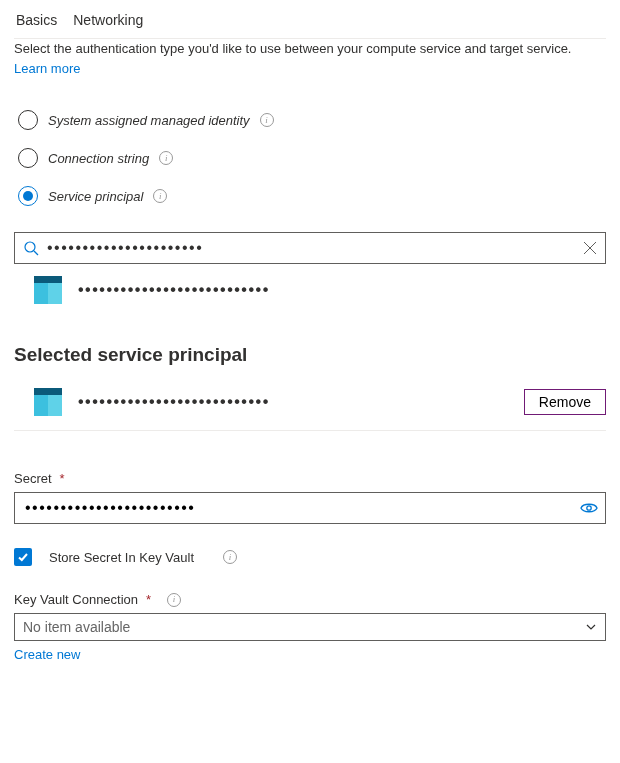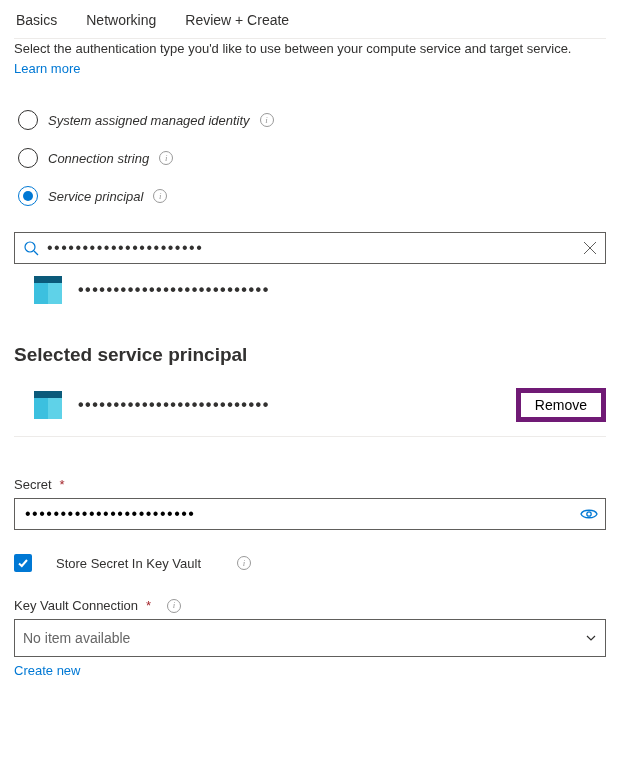--- a/index.html
+++ b/index.html
@@ -6,21 +6,21 @@
   body {
     font-family: "Segoe UI", -apple-system, Arial, sans-serif;
     font-size: 13px;
     color: #323130;
     background: #ffffff;
     width: 620px;
     padding: 0 14px;
   }
   .tabs {
     display: flex;
-    gap: 25px;
+    gap: 12px;
     border-bottom: 1px solid #edebe9;
     padding-top: 6px;
   }
   .tab {
     padding: 6px 2px 10px 2px;
     cursor: pointer;
     color: #323130;
     position: relative;
     font-size: 14px;
   }
@@ -94,21 +94,21 @@
     font-weight: 700;
   }
   .selected-row {
     margin-top: 14px;
     display:flex; align-items:center;
     padding: 8px 0 14px 20px;
     border-bottom: 1px solid #edebe9;
   }
   .remove-btn {
     margin-left:auto;
-    border:5px solid #701a75;
+    border:1px solid #701a75;
     background:#fff;
     padding: 4px 14px;
     font-size:14px;
     cursor:pointer;
     font-family:inherit;
   }
   .field-label { margin-top: 40px; display:flex; align-items:center; gap:8px;}
   .req { color:#a4262c; }
   .input-wrap { position:relative; margin-top:6px;}
   .input-wrap input {
@@ -116,48 +116,47 @@
     border:1px solid #605e5c;
     padding: 0 34px 0 10px;
     font-size:16px; letter-spacing:1.5px;
     outline:none;
     font-family: "Segoe UI", sans-serif;
   }
   .eye-icon {
     position:absolute; right:8px; top:50%; transform:translateY(-50%);
     color:#0078d4; cursor:pointer;
   }
-  .check-row { margin-top:24px; display:flex; align-items:center; gap:24px;}
+  .check-row { margin-top:24px; display:flex; align-items:center; gap:17px;}
   .checkbox {
     width:18px;height:18px;background:#0078d4;border-radius:2px;
     display:flex;align-items:center;justify-content:center;color:#fff;
     cursor:pointer; flex-shrink:0;
   }
   .select-box {
     margin-top:6px;
-    width:100%; height:38px;
+    width:100%; height:28px;
     border:1px solid #605e5c;
     display:flex; align-items:center;
     padding:0 8px;
     color:#666; cursor:pointer;
     justify-content: space-between;
     font-size:14px;
   }
   .link { color:#0078d4; text-decoration:none; display:inline-block; margin-top:6px; cursor:pointer;}
 </style>
 </head>
 <body>
 
 
 
 
 <div class="tabs">
   <div class="tab">Basics</div>
   <div class="tab">Networking</div>
-  <div class="tab">Review + Create</div>
 </div>
 
 
 <p class="intro">
   <span>Select the authentication type you'd like to use between your compute service and target service. </span><a href="#">Learn more</a>
 </p>
 
 
 <div class="radio-group">
   <div class="radio-row">

